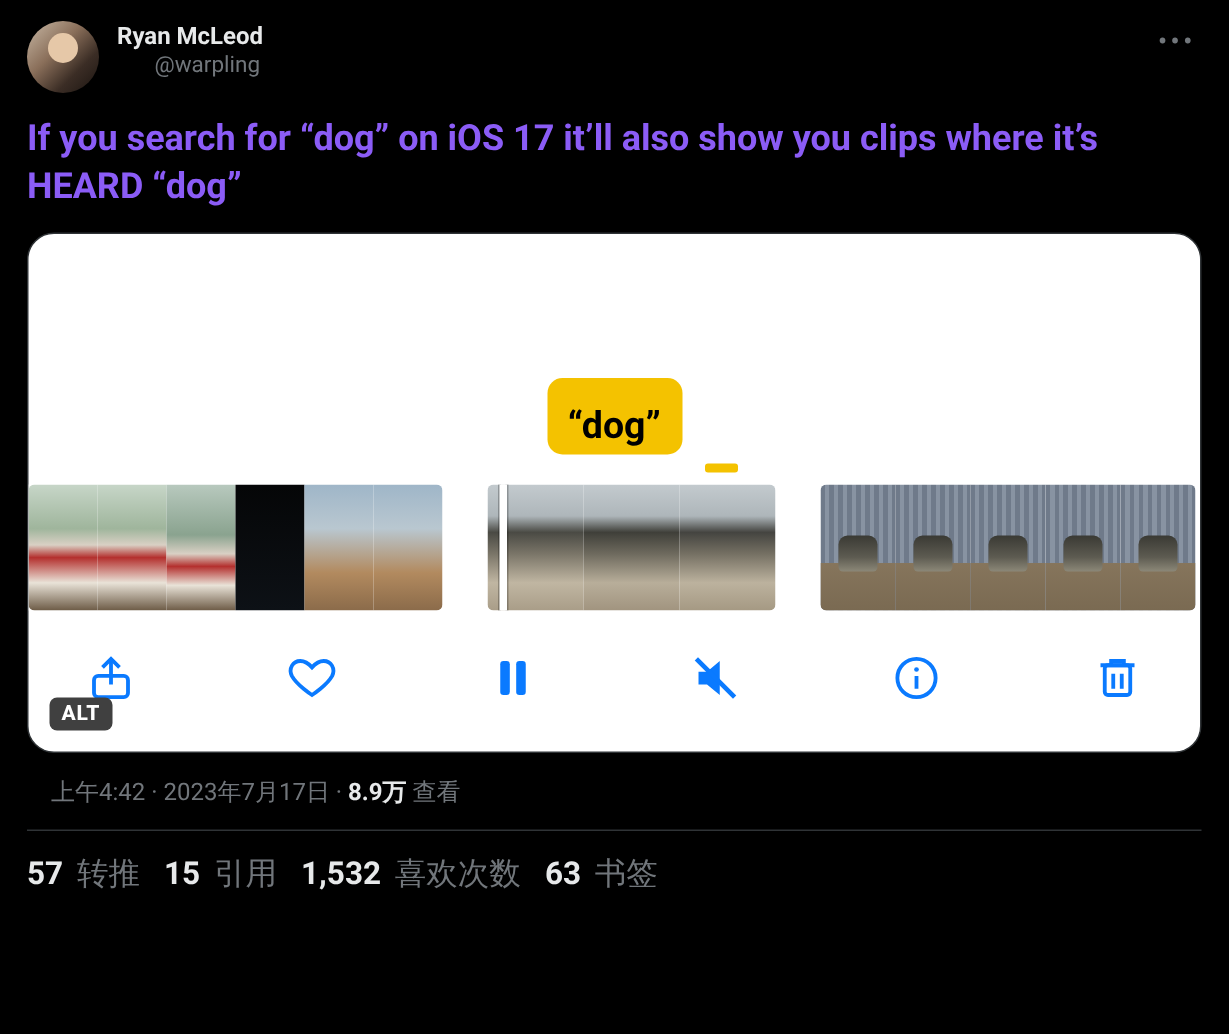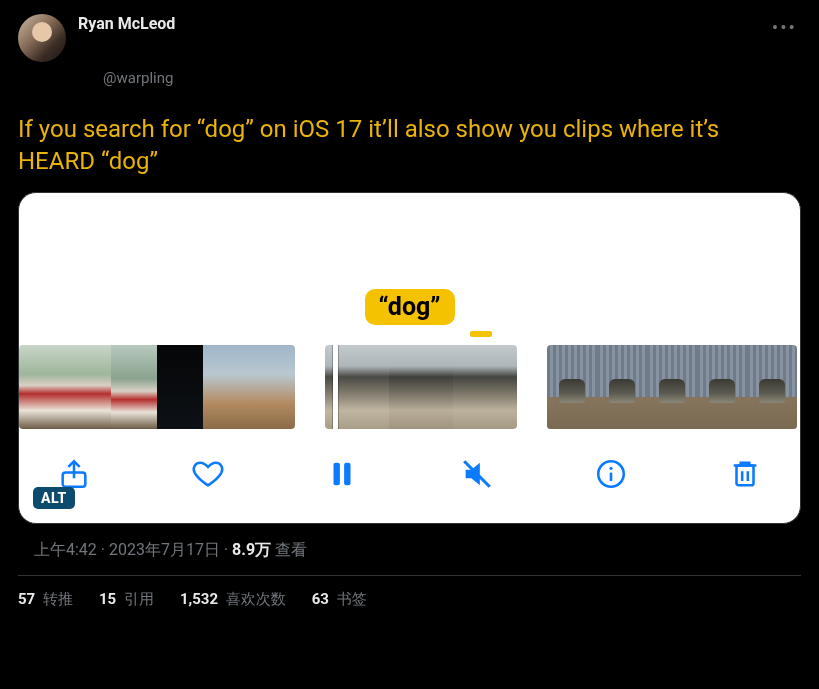--- a/index.html
+++ b/index.html
@@ -29,37 +29,37 @@
     overflow: hidden;
   }
   .avatar::after {
     content:"";
     position:absolute;
     left:14px; top:8px;
     width:20px; height:20px;
     border-radius:50%;
     background: #e6c8a8;
   }
-  .name-col { display:flex; flex-direction:column; line-height:1.25;gap:35px; }
+  .name-col { display:flex; flex-direction:column; line-height:1.25; }
   .display-name { font-weight:700; font-size:16px; color:#e7e9ea; }
   .handle { font-size:15px; color:#71767b;margin-left:25px; }
   .more {
     margin-left:auto;
     color:#71767b;
     font-size:19px;
     letter-spacing:2px;
     padding:2px 4px;
     cursor:pointer;
   }
   .body-text {
-    margin-top:25px;
+    margin-top:14px;
     font-size:24px;
     line-height:1.35;
-    color:#eab308;
-    font-weight:400;
+    color:#8b5cf6;
+    font-weight:700;
   }
   .translate-link {
     margin-top:10px;
     font-size:15px;
     color:#1d9bf0;
     cursor:pointer;
   }
 
   
   .media-card {
@@ -74,21 +74,21 @@
   .dog-tag-row {
     display:flex;
     justify-content:center;
     padding-bottom:6px;
   }
   .dog-tag {
     background:#f4c200;
     color:#000;
     font-weight:700;
     font-size:25px;
-    padding:3px 14px 4px;
+    padding:18px 14px 4px;
     border-radius:10px;
   }
   .pointer-row { height:14px; position:relative; }
   .pointer-mark {
     position:absolute;
     top:0;
     width:22px; height:6px;
     background:#f4c200;
     border-radius:2px;
   }
@@ -157,21 +157,21 @@
     display:flex; align-items:center; justify-content:center;
     color:#0a7aff;
     cursor:pointer;
   }
   .tbtn svg { width:34px; height:34px; }
 
   .alt-badge {
     position:absolute;
     left:14px;
     bottom:14px;
-    background:#0c4a6e;
+    background:#404040;
     color:#fff;
     font-weight:800;
     font-size:14px;
     padding:3px 8px;
     border-radius:5px;
     letter-spacing:0.5px;
   }
 
   .meta-row {
     margin-top:16px;
@@ -183,23 +183,23 @@
   .meta-row .views-n { color:#e7e9ea; font-weight:700; }
 
   .divider {
     height:1px;
     background:#2f3336;
     margin-top:14px;
   }
 
   .stats-row {
     display:flex;
-    gap:26px;
+    gap:16px;
     padding-top:14px;
-    font-size:15px;
+    font-size:21px;
     color:#71767b;
   }
   .stat .n { color:#e7e9ea; font-weight:700; margin-right:4px; }
 </style>
 </head>
 <body>
 
 <div class="tweet">
 
   <div class="header">

